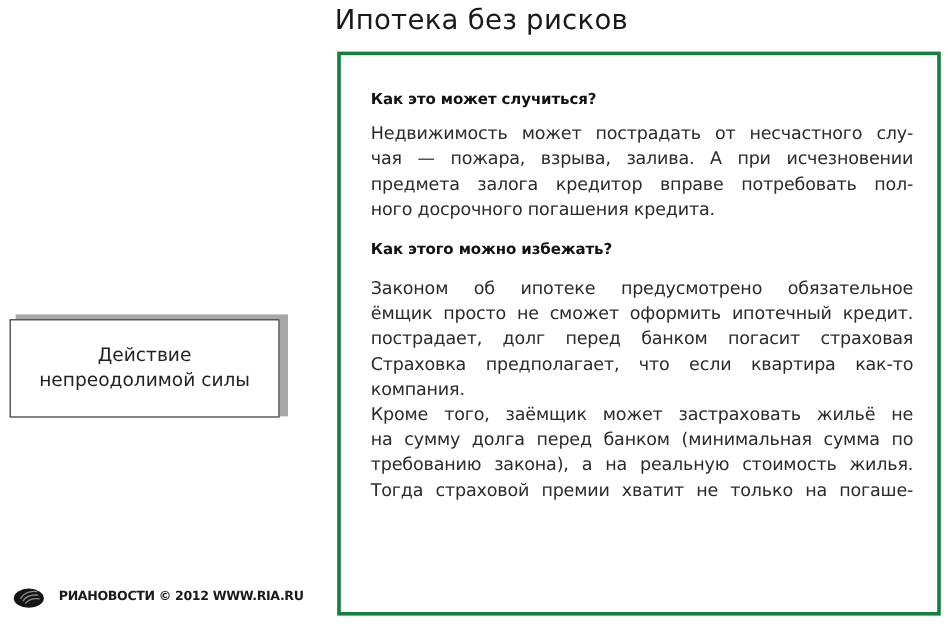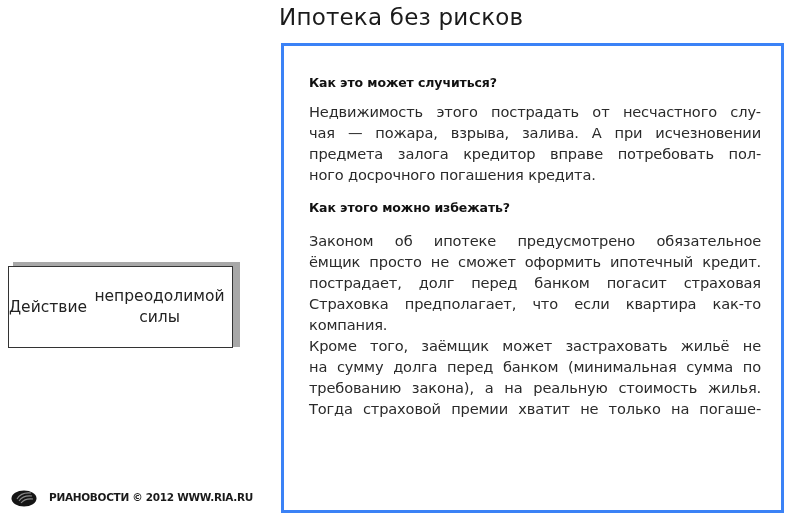--- a/index.html
+++ b/index.html
@@ -25,21 +25,21 @@
       color: #1a1a1a;
       letter-spacing: 0.2px;
       margin: 0;
     }
     .main-box {
       position: absolute;
       left: 281px;
       top: 43px;
       width: 497px;
       height: 464px;
-      border: 3px solid #3b82f6;
+      border: 3px solid #15803d;
       background: #ffffff;
     }
     .main-inner {
       position: absolute;
       left: 25px;
       top: 28px;
       width: 452px;
     }
     .q-heading {
       font-size: 12.5px;
@@ -87,20 +87,21 @@
     }
     .side-box {
       position: absolute;
       left: 0;
       top: 4px;
       width: 225px;
       height: 82px;
       border: 1.5px solid #333;
       background: #ffffff;
       display: flex;
+      flex-direction: column;
       align-items: center;
       justify-content: center;
       box-sizing: border-box;
     }
     .side-box span {
       display: block;
       font-size: 15.5px;
       line-height: 21px;
       color: #222;
       text-align: center;
@@ -141,21 +142,21 @@
     <span>Действие</span>
     <span>непреодолимой силы</span>
   </div>
 </div>
 
 <div class="main-box">
   <div class="main-inner">
     <div class="section section-1">
       <p class="q-heading">Как это может случиться?</p>
       <p class="body-text">
-        <span class="line">Недвижимость этого пострадать от несчастного слу-</span>
+        <span class="line">Недвижимость может пострадать от несчастного слу-</span>
         <span class="line">чая — пожара, взрыва, залива. А при исчезновении</span>
         <span class="line">предмета залога кредитор вправе потребовать пол-</span>
         <span class="line last">ного досрочного погашения кредита.</span>
       </p>
     </div>
     <div class="section section-2">
       <p class="q-heading">Как этого можно избежать?</p>
       <p class="body-text">
         <span class="line">Законом об ипотеке предусмотрено обязательное</span>
         <span class="line">ёмщик просто не сможет оформить ипотечный кредит.</span>

